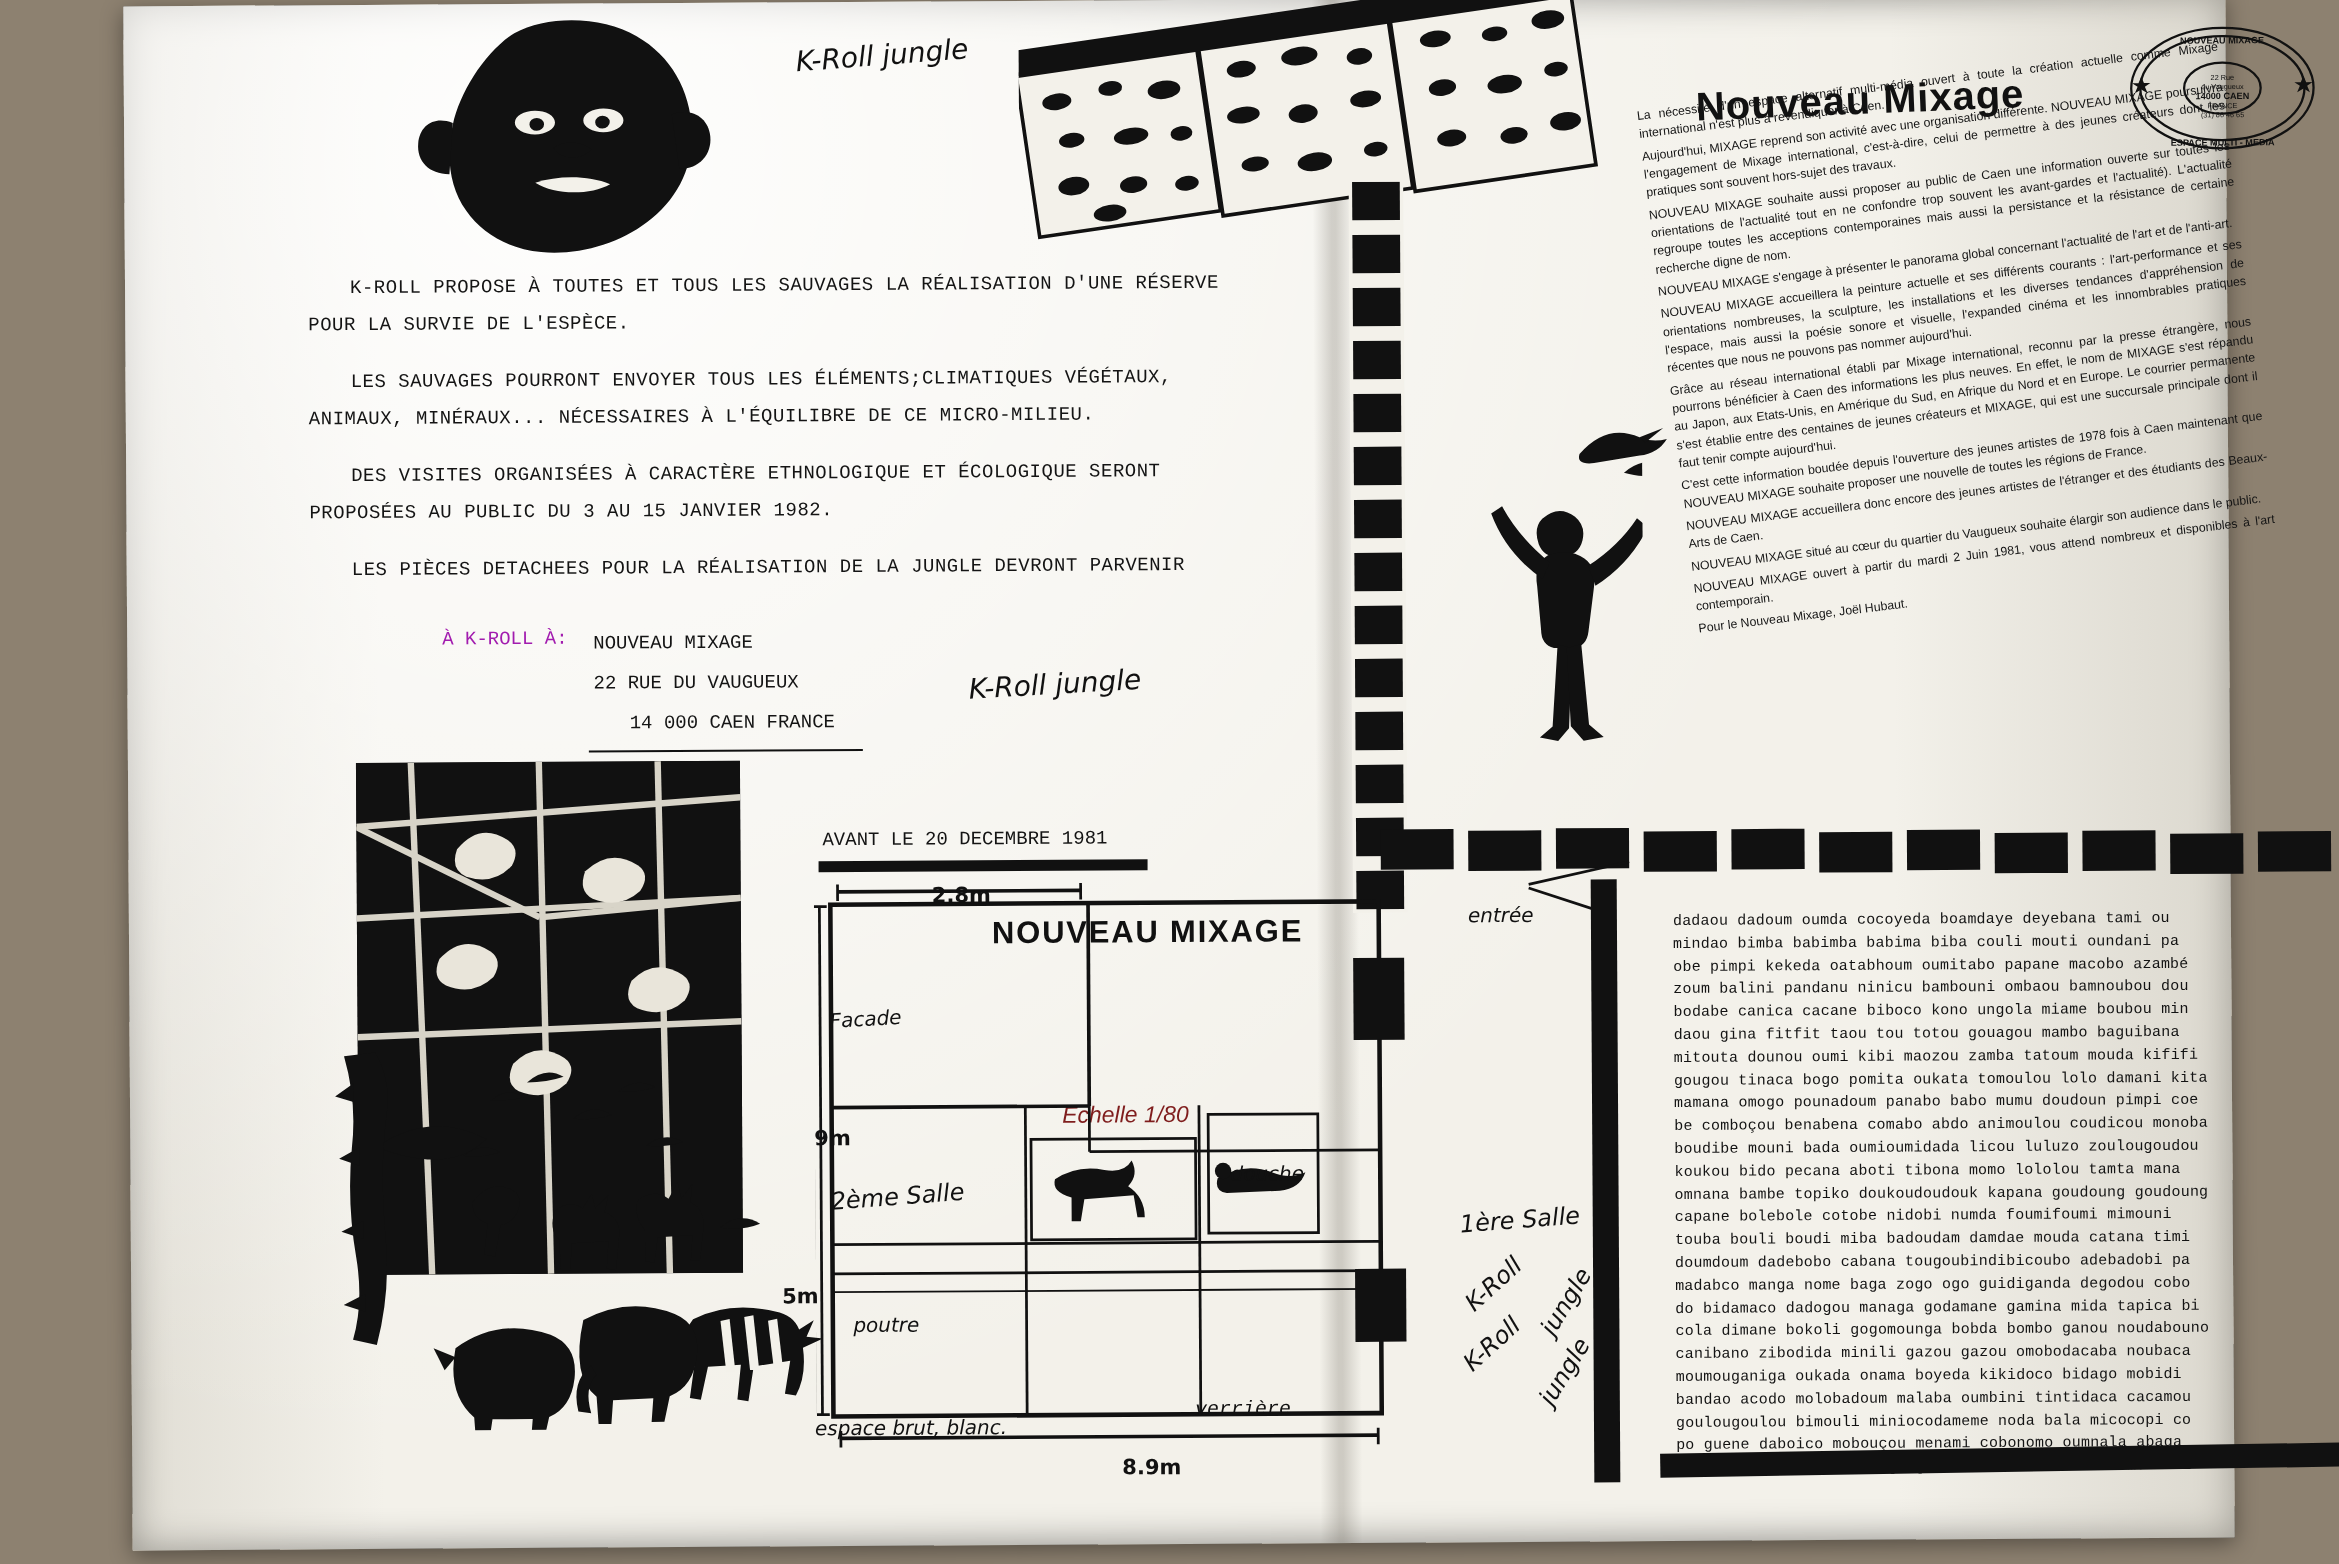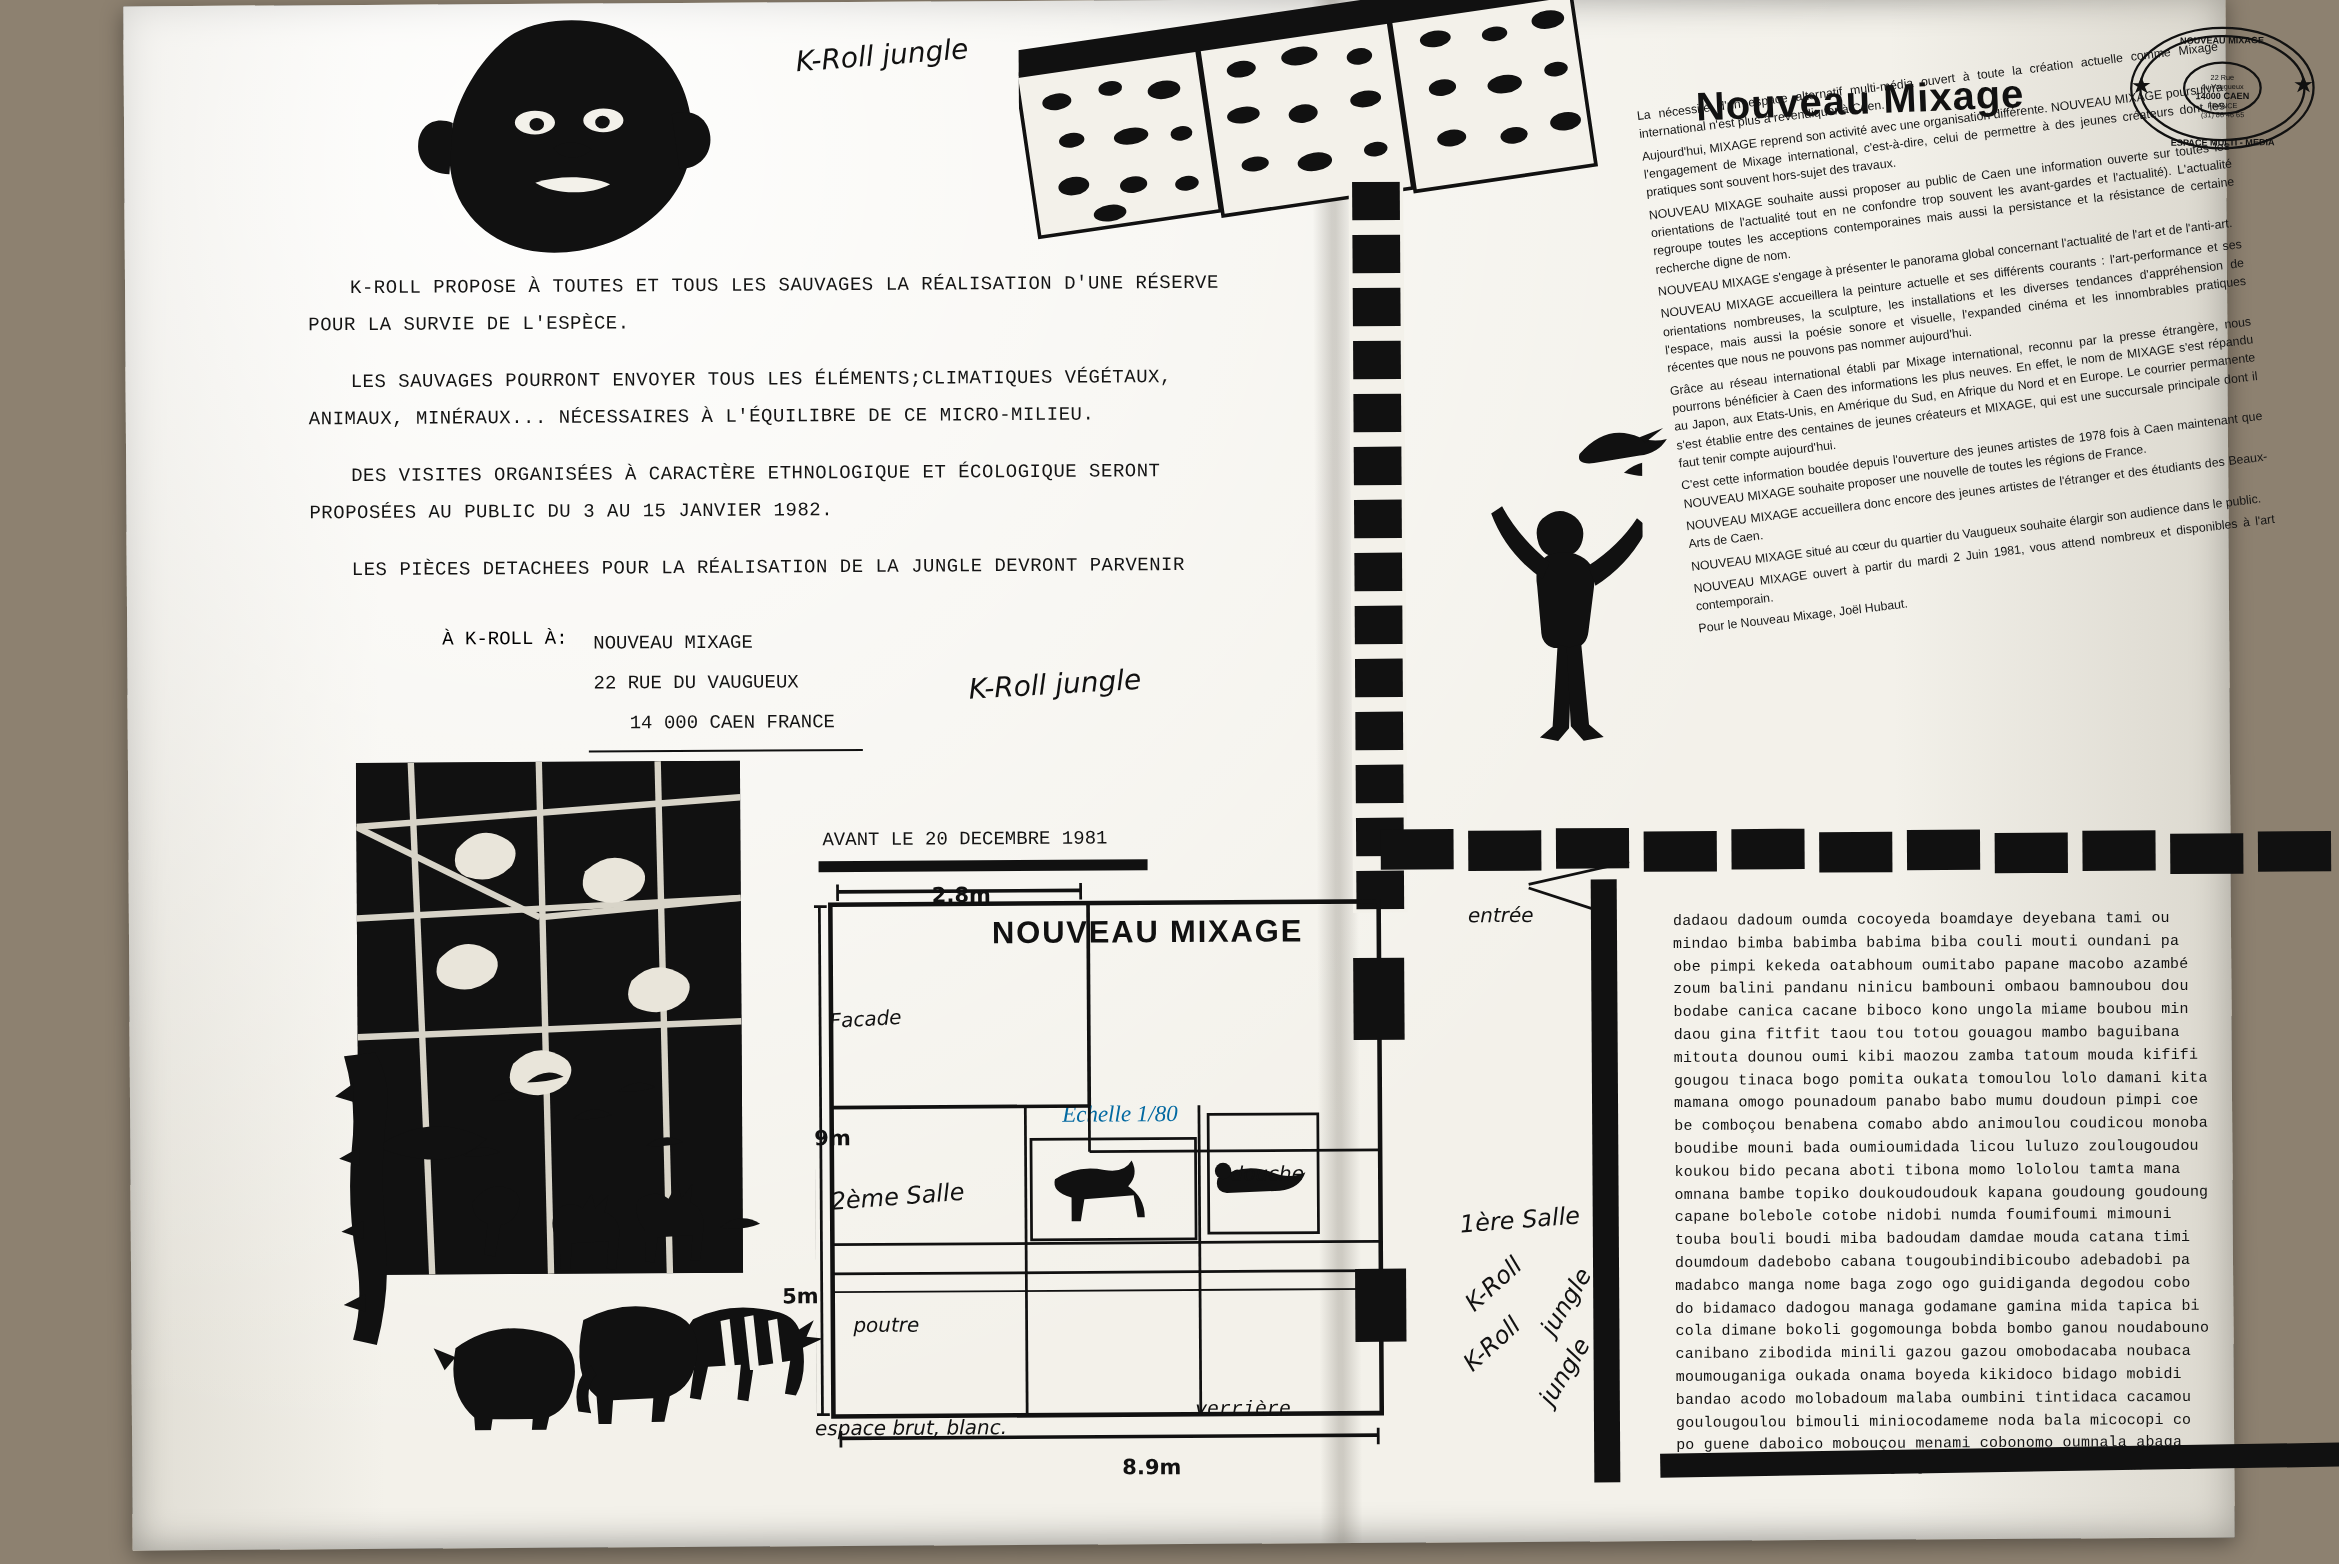--- a/index.html
+++ b/index.html
@@ -32,39 +32,39 @@
     position:absolute;left:183px;top:265px;width:923px;
     font-family:"Liberation Mono",monospace;
     font-size:19px;line-height:1.95;letter-spacing:0.5px;color:#141414;
   }
   #tw p{margin:0 0 20px 0;text-indent:42px;}
   #addr{position:absolute;left:338px;top:621px;font-family:"Liberation Mono",monospace;font-size:19px;line-height:2.1;color:#141414;}
   #addr .l1{margin-left:128px;}
   #addr .l2{margin-left:128px;}
   #addr .l3{margin-left:164px;}
   #addrline{position:absolute;left:461px;top:747px;width:274px;height:1.8px;background:#111;}
-  #atk{position:absolute;left:315px;top:624px;font-family:"Liberation Mono",monospace;font-size:19px;color:#000000;}
+  #atk{position:absolute;left:315px;top:624px;font-family:"Liberation Mono",monospace;font-size:19px;color:#a21caf;}
   #deadline{position:absolute;left:694px;top:827px;font-family:"Liberation Mono",monospace;font-size:19px;color:#141414;}
   #deadline-bar{position:absolute;left:690px;top:859px;width:329px;height:11px;background:#111;}
   
   .hand{font-family:"DejaVu Sans",sans-serif;font-style:italic;color:#111;}
   #kroll1{position:absolute;left:672px;top:37px;font-size:28px;transform:rotate(-4deg);}
   #kroll2{position:absolute;left:841px;top:667px;font-size:28px;transform:rotate(-3deg);}
   
   #gorilla{position:absolute;left:274px;top:9.1px;width:324px;height:274px;}
   
   #photo{position:absolute;left:228px;top:758px;width:384px;height:512px;background:#111;}
   
   #animals{position:absolute;left:196px;top:1042px;width:512px;height:384px;}
   
   #film{position:absolute;left:1224px;top:183px;width:55px;height:731px;}
   
   #plan{position:absolute;left:685px;top:877px;width:585px;height:594px;}
   #planTitle{position:absolute;left:863px;top:914px;font-family:"Liberation Sans",sans-serif;font-weight:bold;font-size:31px;letter-spacing:1.8px;color:#111;}
-  #echelle{position:absolute;left:932px;top:1101px;font-family:Liberation Serif, serif;font-style:italic;font-size:23px;color:#0369a1;}
+  #echelle{position:absolute;left:932px;top:1101px;font-family:Liberation Sans, sans-serif;font-style:italic;font-size:23px;color:#7f1d1d;}
   .dim{font-family:"DejaVu Sans",sans-serif;font-weight:bold;font-size:21px;color:#111;}
   
   #nm-title{position:absolute;left:1572px;top:82px;font-family:"Liberation Sans",sans-serif;font-weight:bold;font-size:40px;letter-spacing:0.9px;color:#111;transform:rotate(-2deg);}
   #stamp{position:absolute;left:2001px;top:25.6px;width:196px;height:137px;}
   #rot-col{
     position:absolute;left:1512px;top:110px;width:585px;height:694px;
     font-family:"Liberation Sans",sans-serif;font-size:12.3px;line-height:1.5;color:#151515;
     transform:rotate(-6.5deg);transform-origin:left top;text-align:justify;
   }
   #rot-col p{margin:0 0 3.7px 0;}

